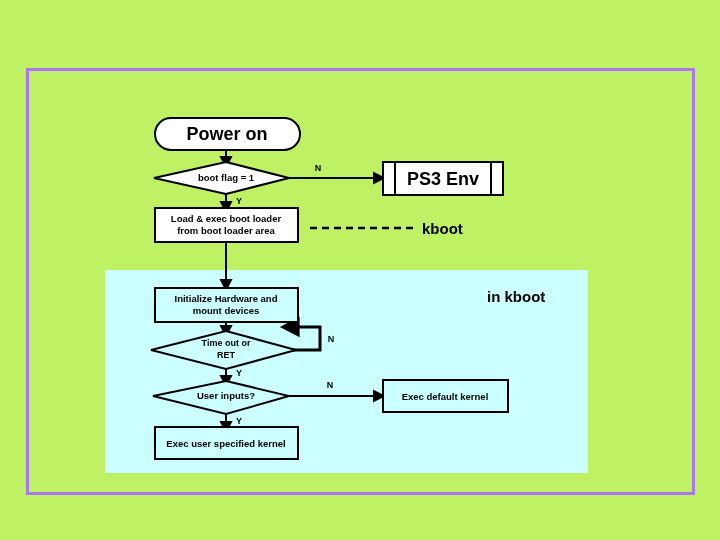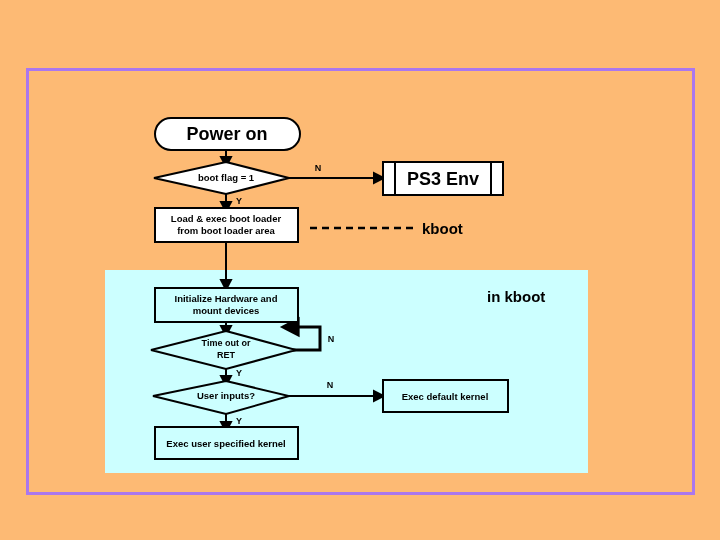--- a/index.html
+++ b/index.html
@@ -13,21 +13,21 @@
     position: relative;
     overflow: hidden;
     font-family: "Liberation Sans", sans-serif;
   }
   #slide {
     position: absolute;
     left: 0;
     top: 0;
     width: 720px;
     height: 540px;
-    background: #fdba74;
+    background: #bef264;
   }
   #frame {
     position: absolute;
     left: 26px;
     top: 68px;
     width: 669px;
     height: 427px;
     border: 3px solid #aa77ee;
     box-sizing: border-box;
     background: transparent;

